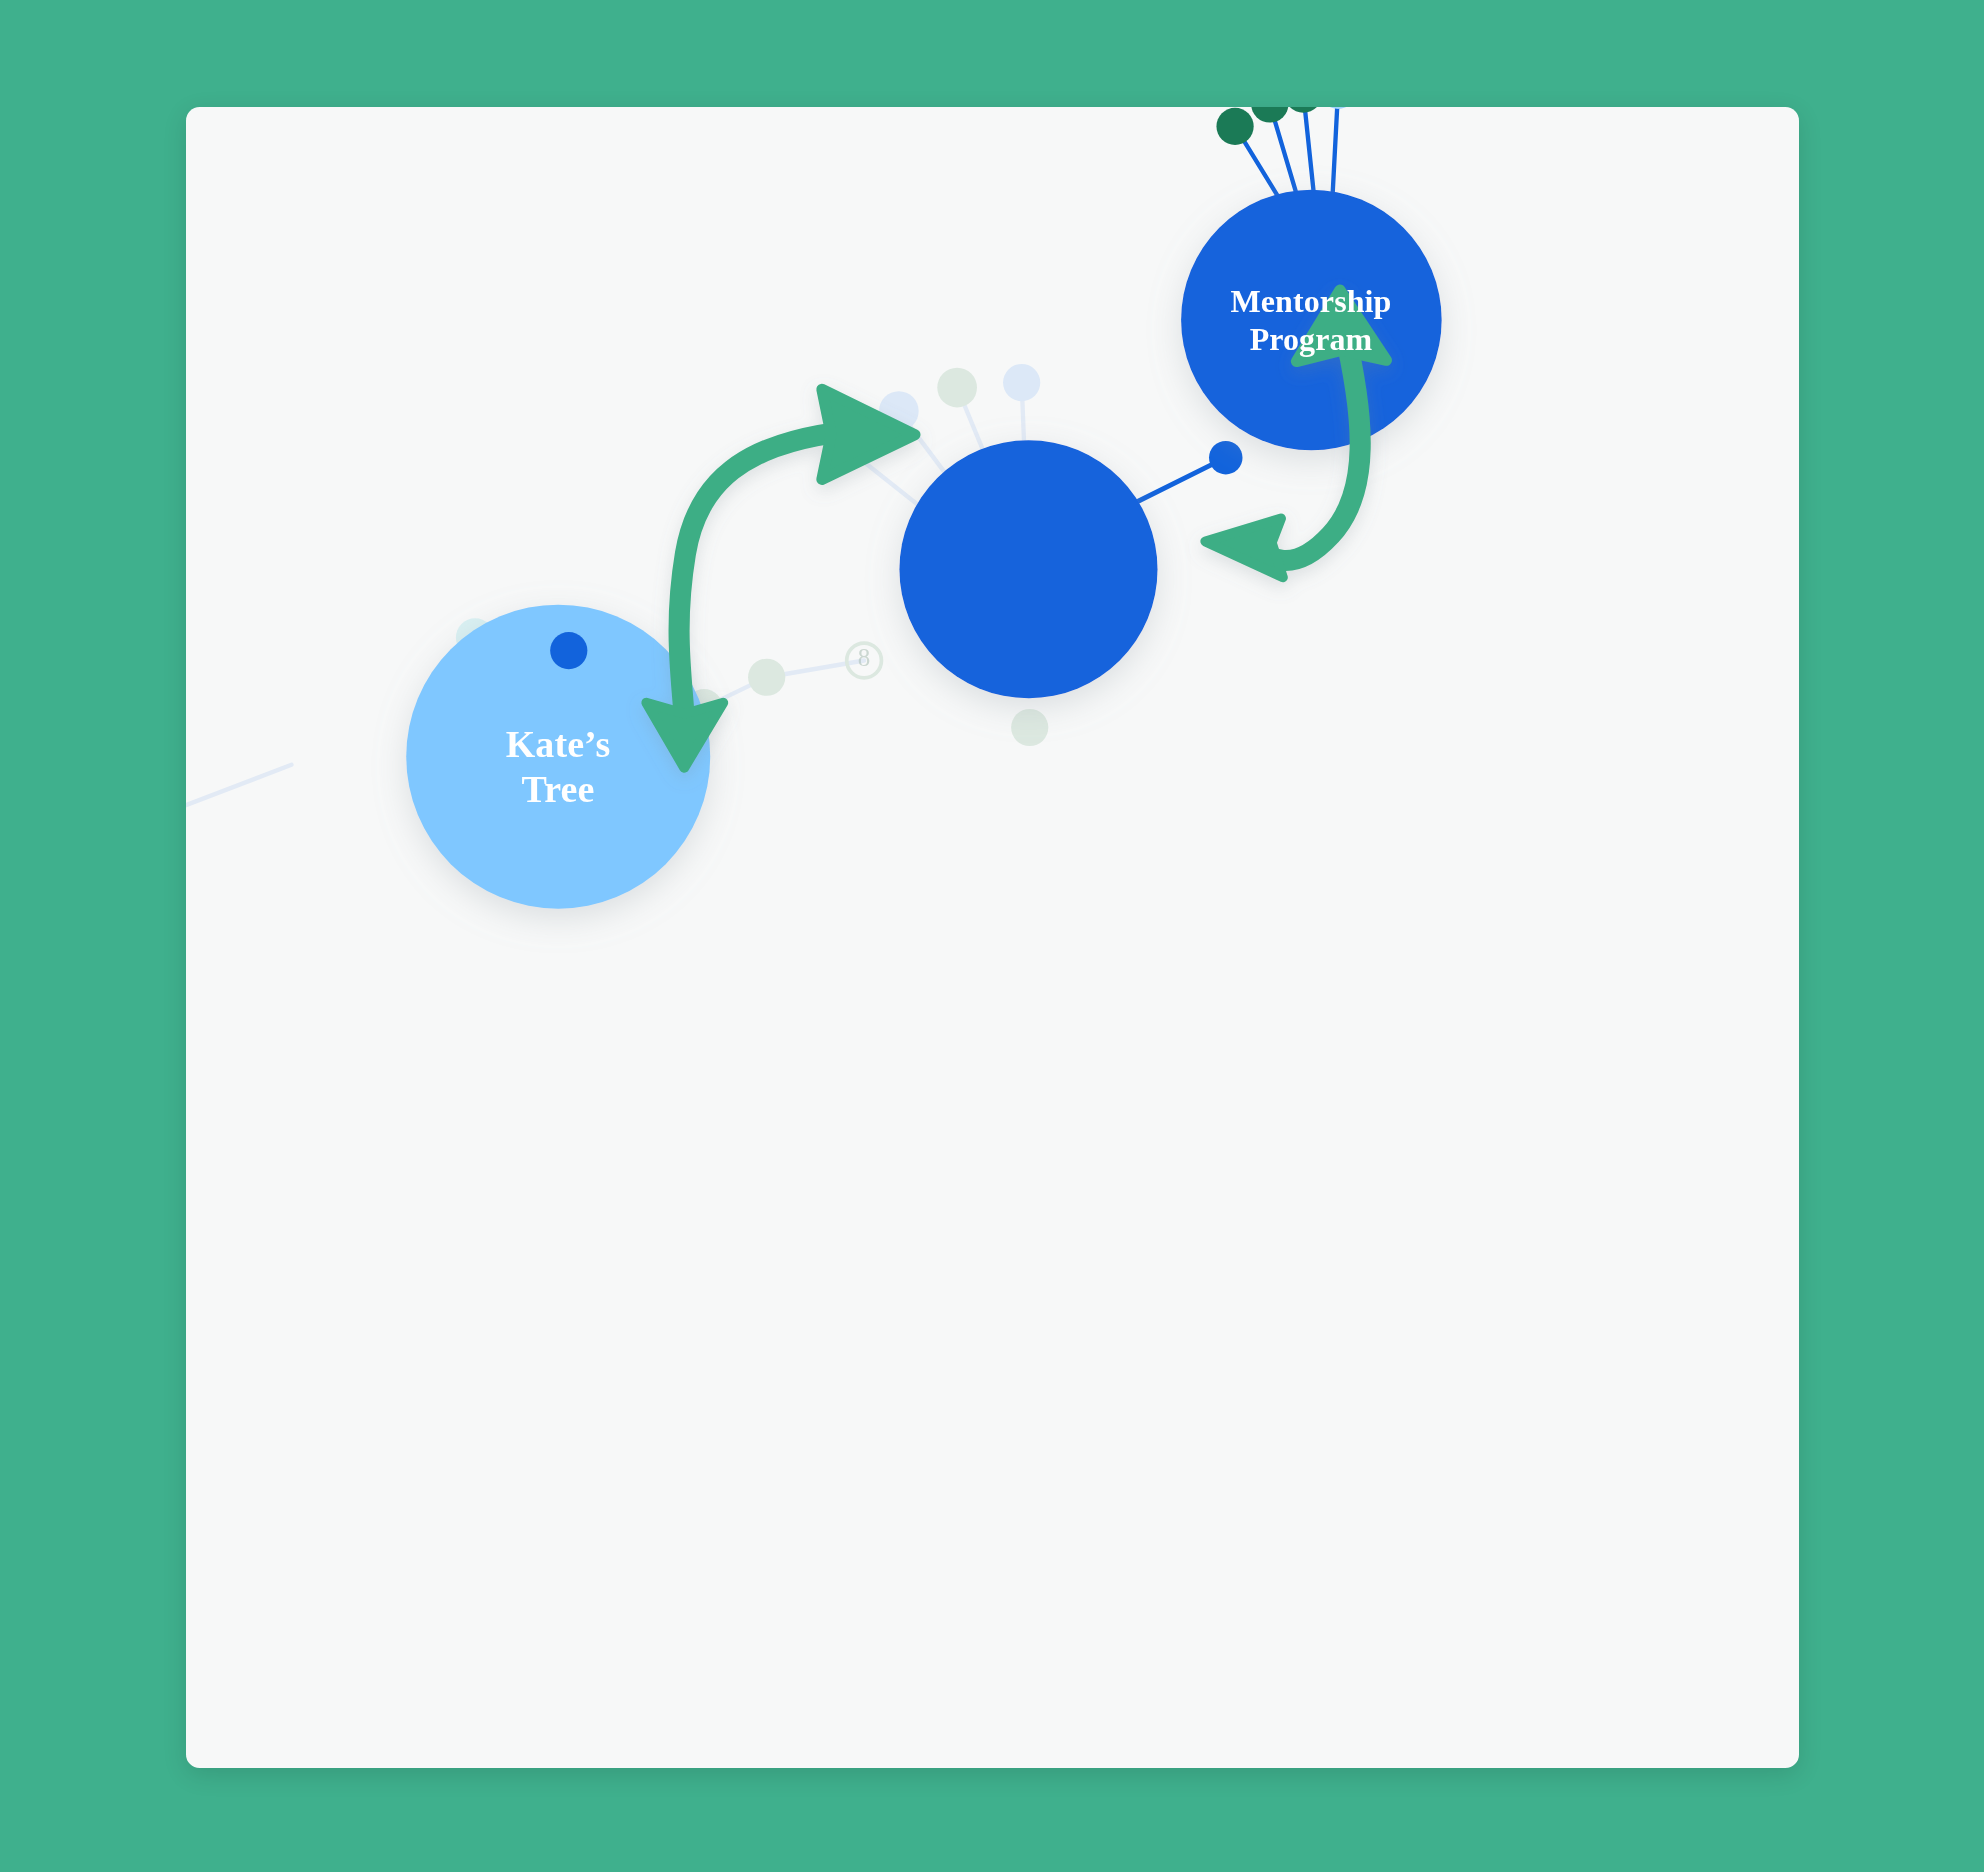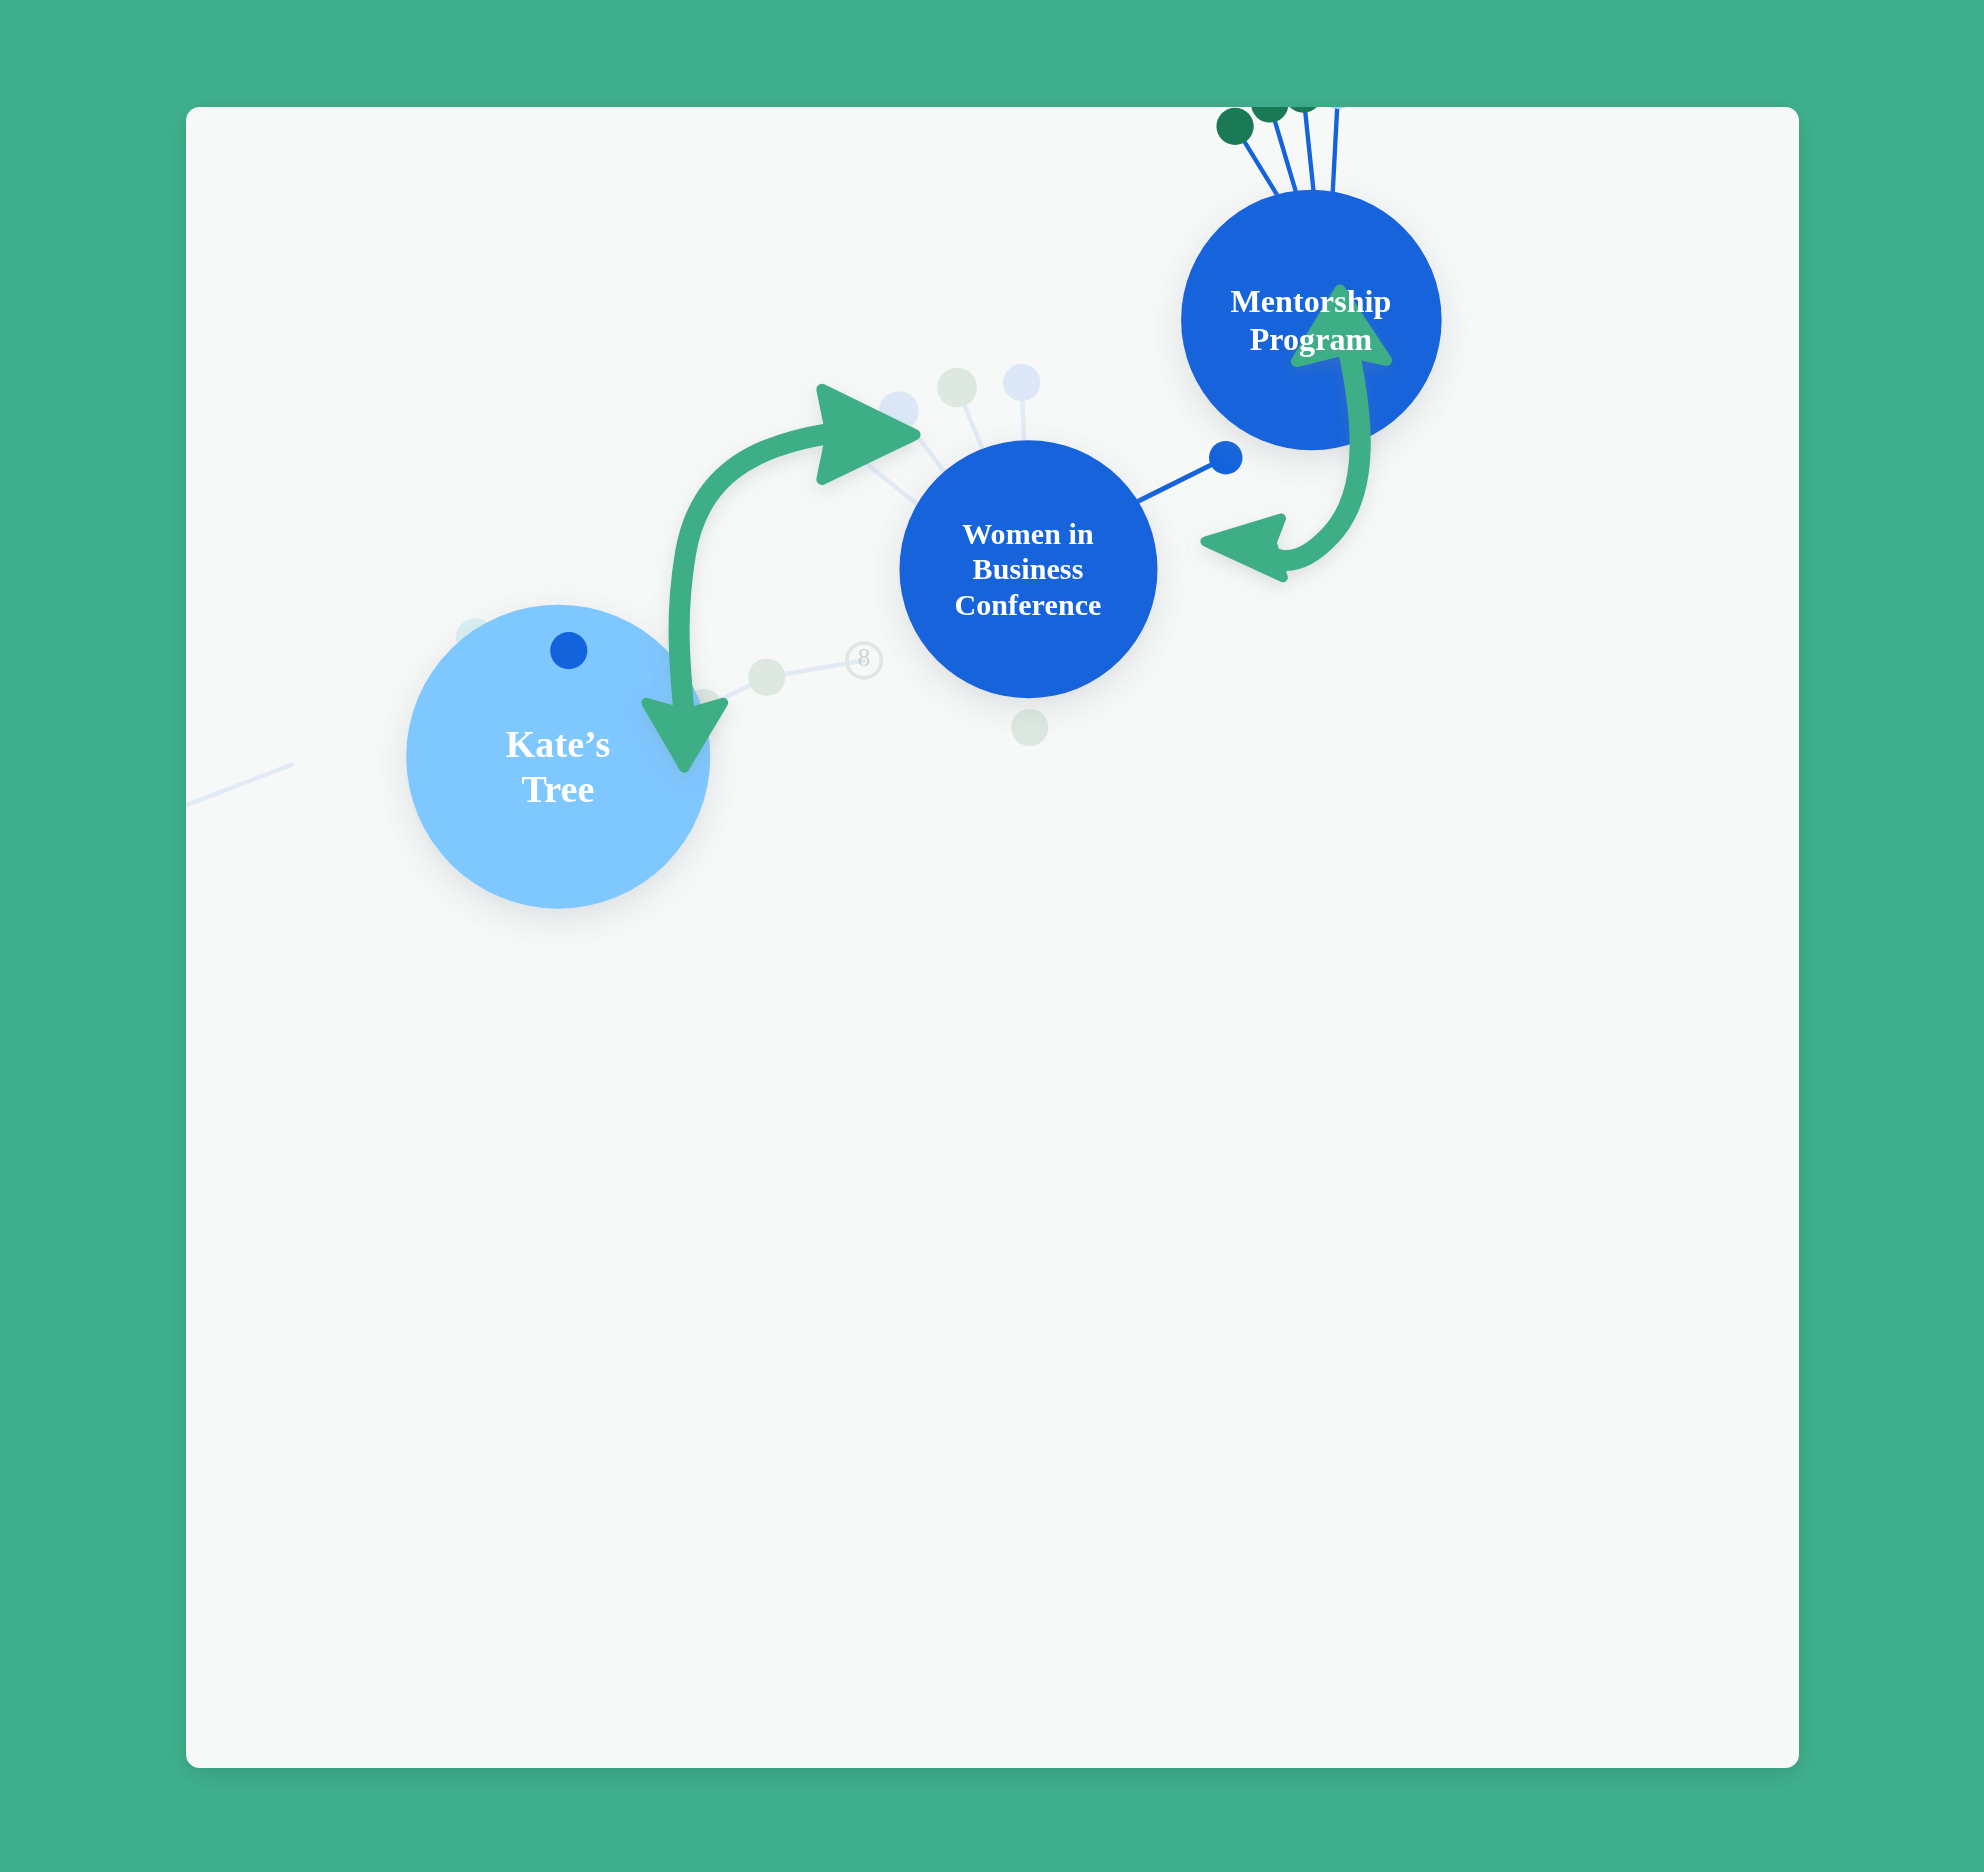--- a/index.html
+++ b/index.html
@@ -160,23 +160,20 @@
           <path d="M 1790 410 L 1860 295 L 1935 408 L 1862 392 Z" fill="#3EAE85" stroke="#3EAE85" stroke-width="18" stroke-linejoin="round"></path>
 
           <path d="M 1765 663 L 1643 700 L 1768 758 L 1750 702 Z" fill="#3EAE85" stroke="#3EAE85" stroke-width="16" stroke-linejoin="round"></path>
         </g>
       </g>
     </svg>
 
     <div class="node-label lbl-mentorship" style="left:970px; top:176px; width:310px;">Mentorship
 Program</div>
 
-    <div class="node-label lbl-conference" style="left:687px; top:409px; width:310px;">Women in
-Business
-Conference</div>
 
     <div class="node-label lbl-kates" style="left:217px; top:615px; width:310px;">Kate’s
 Tree</div>
 
     <div class="badge-num" style="left:653px; top:537px; width:50px;">8</div>
 
   </div>
 </div>
 
 

